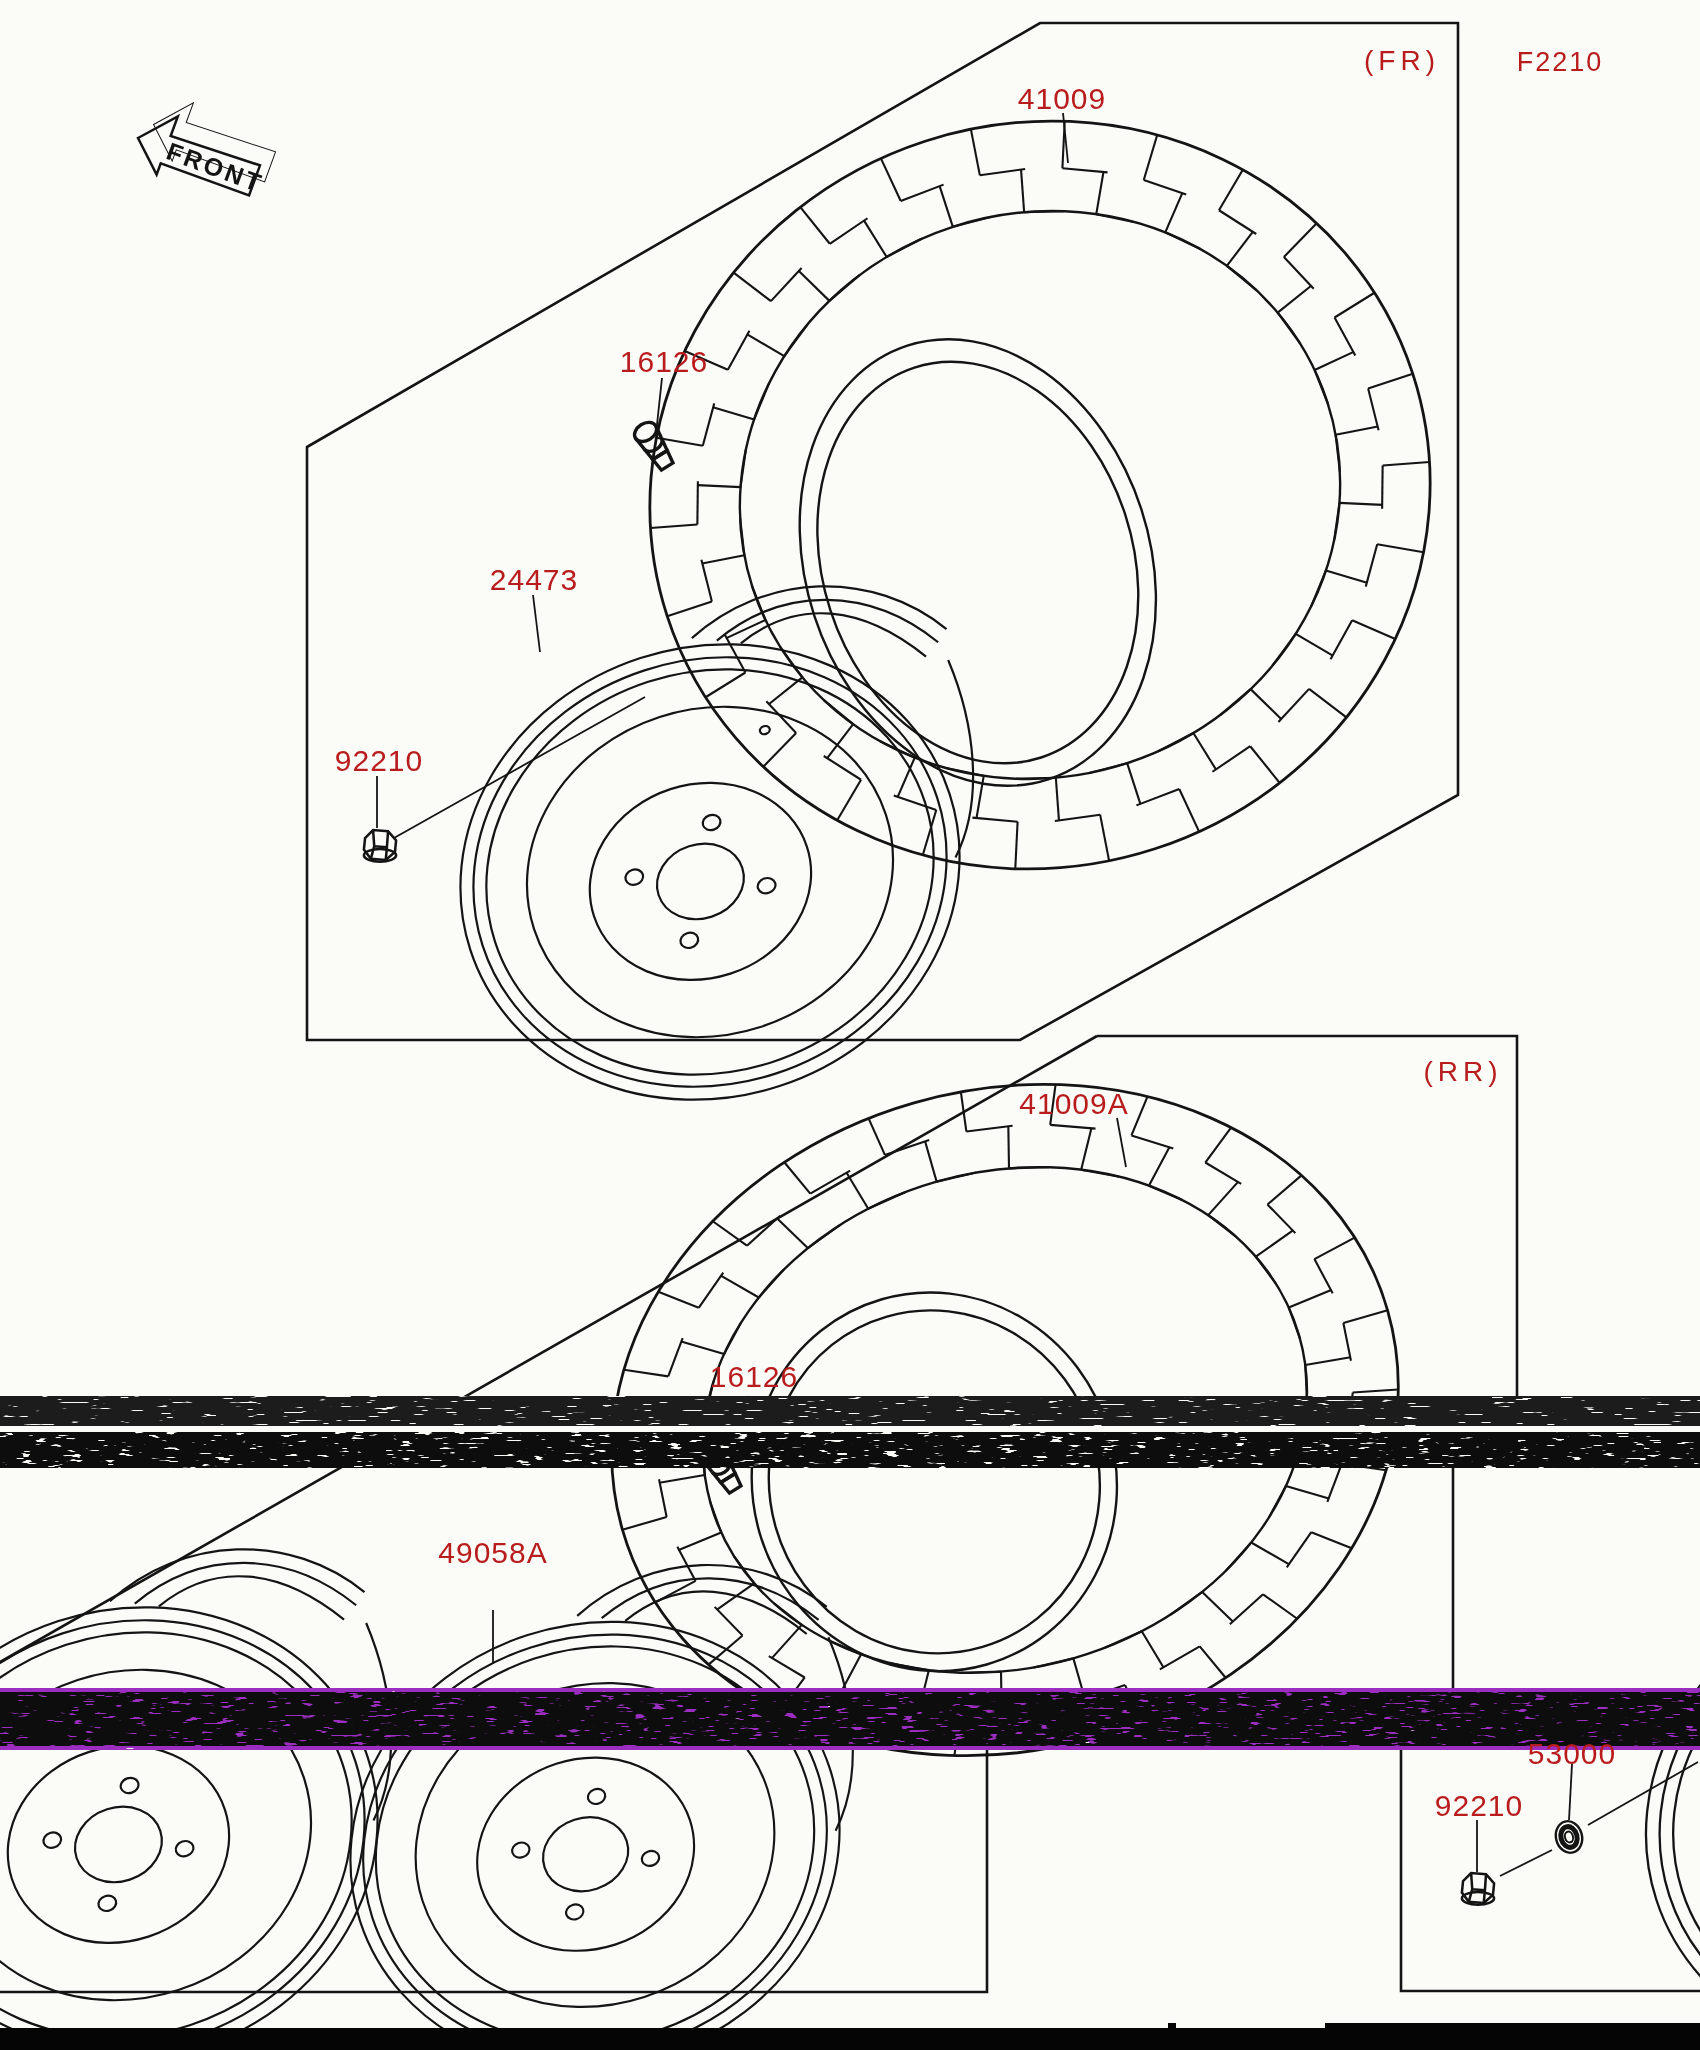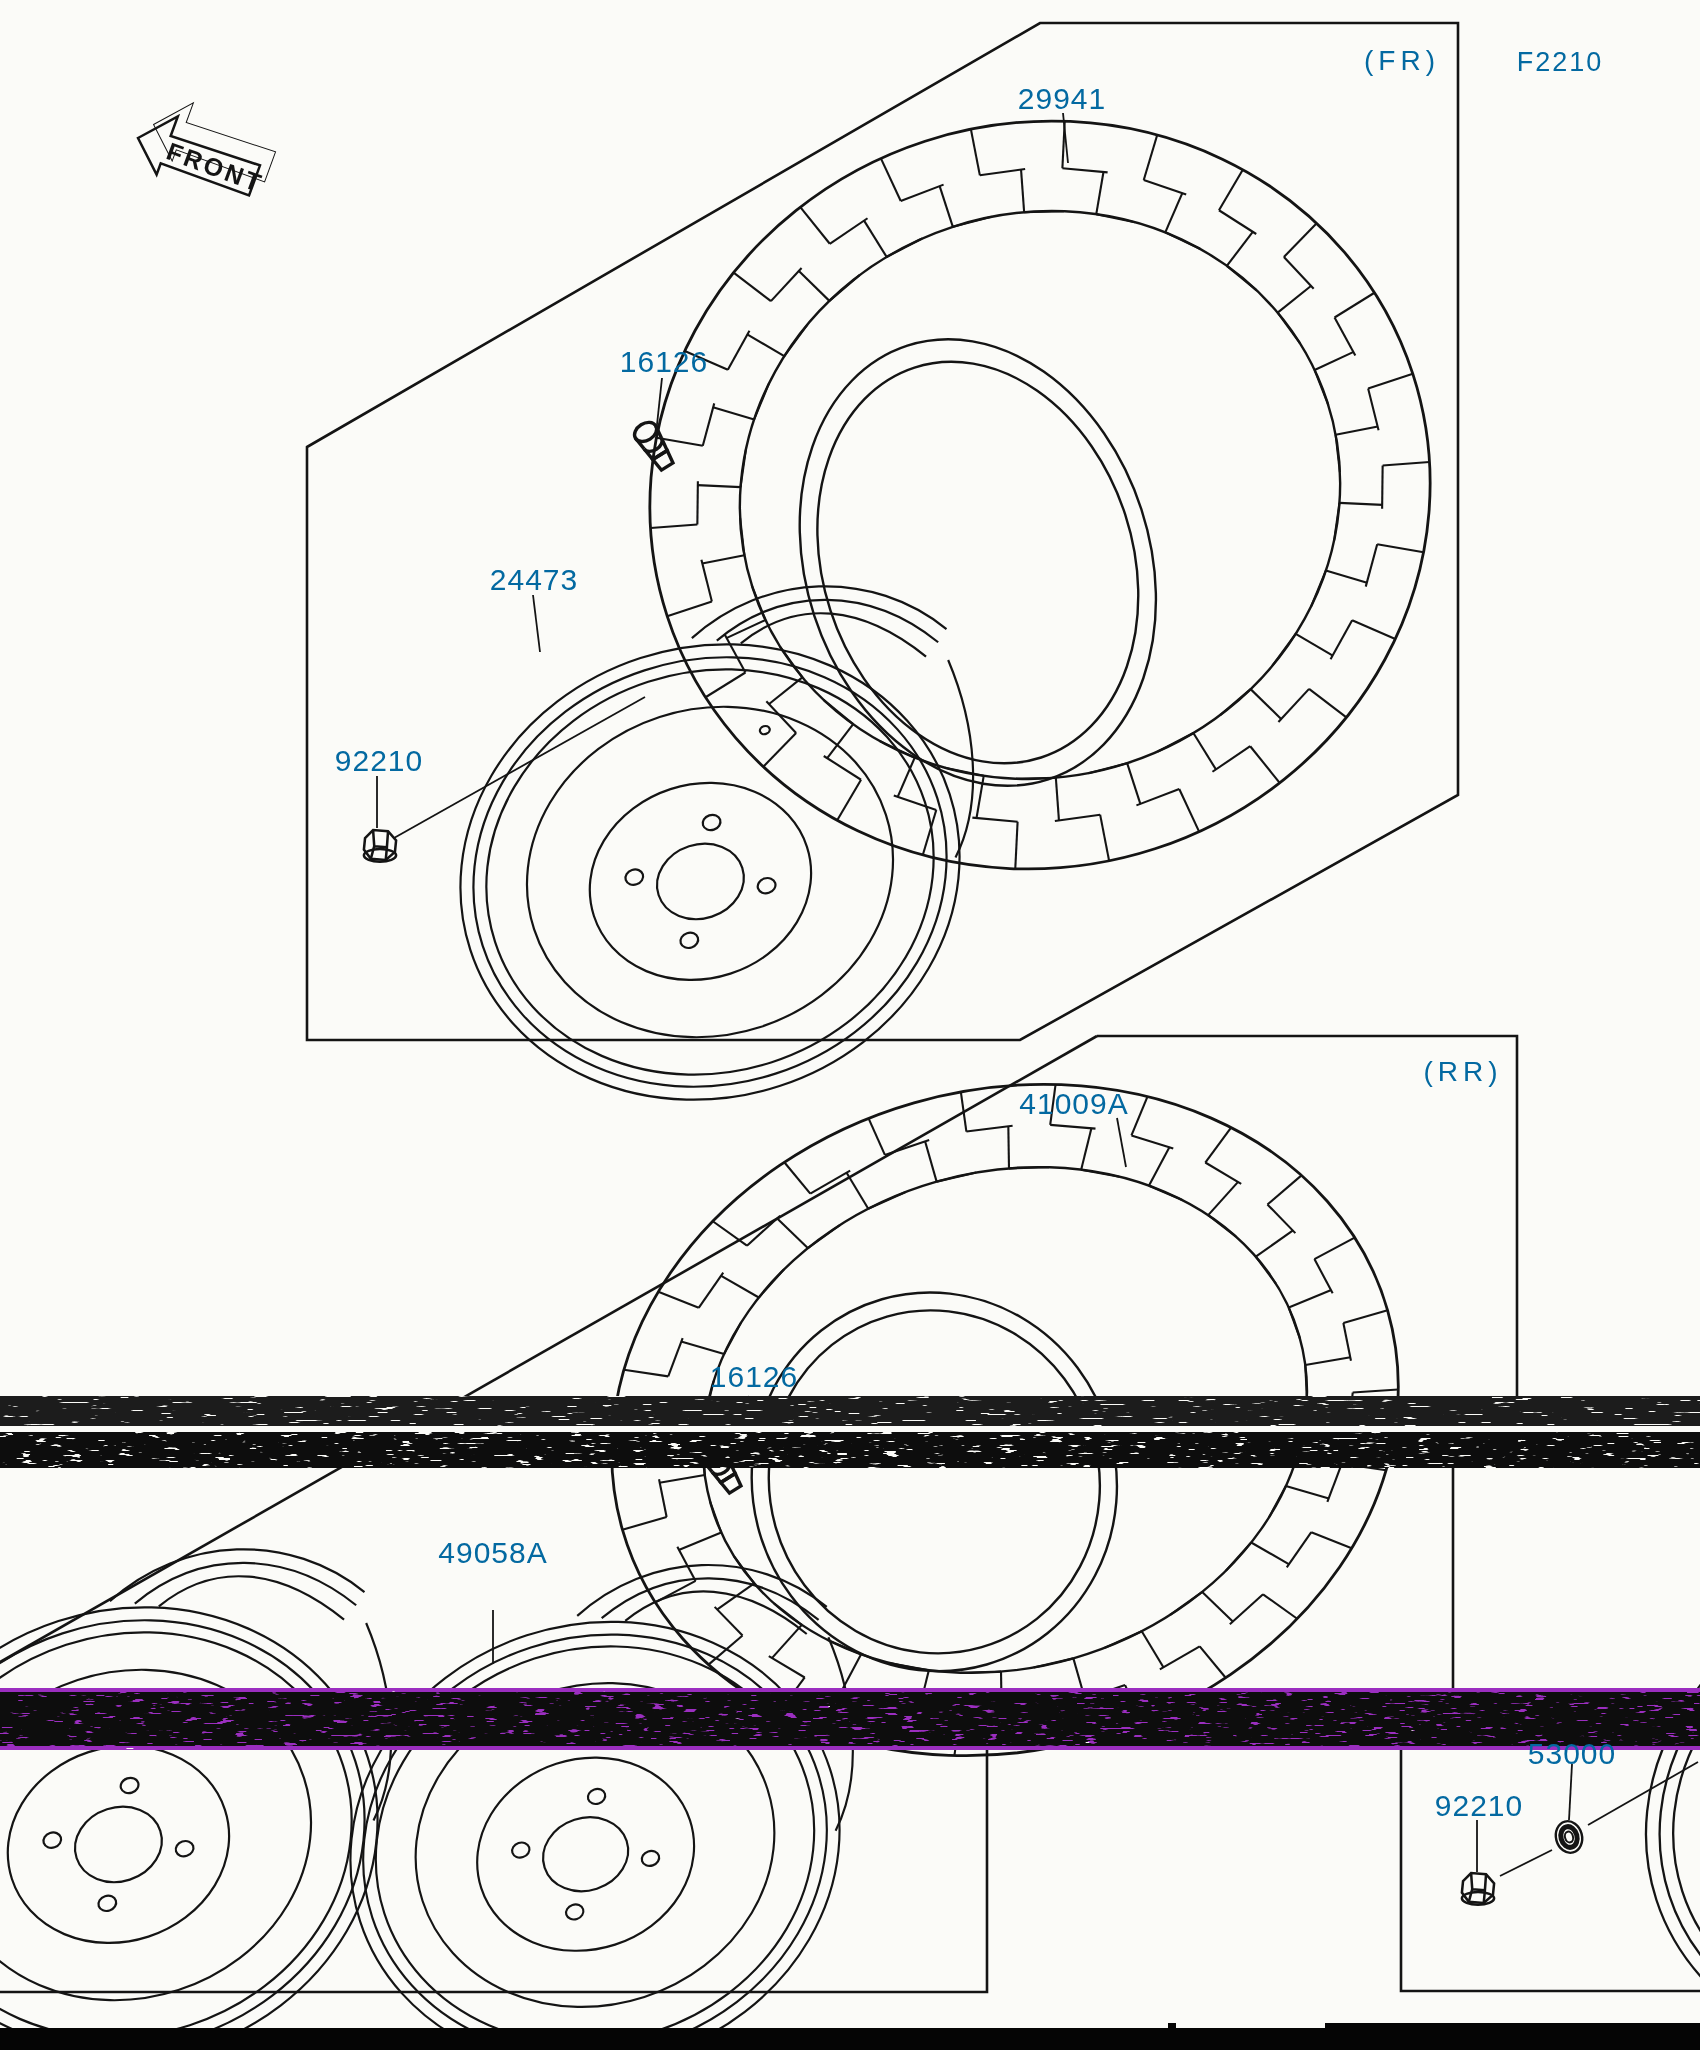--- a/index.html
+++ b/index.html
@@ -4,21 +4,21 @@
 <style>
   html,body{margin:0;padding:0;background:#e8e8e4;}
   .canvas{
     position:relative;width:1700px;height:2050px;background:#fbfbf8;
     overflow:hidden;font-family:"Liberation Sans",sans-serif;
   }
   svg.art{position:absolute;left:0;top:0;}
   .art line,.art path,.art ellipse,.art polyline{stroke:#141414;fill:none;}
   .lbl{
     position:absolute;transform:translateX(-50%);
-    font-size:30px;color:#0369a1;letter-spacing:1px;white-space:nowrap;
+    font-size:30px;color:#b91c1c;letter-spacing:1px;white-space:nowrap;
     font-family:"Liberation Sans",sans-serif;
   }
   .tag{font-size:28px;letter-spacing:5px;}
   .fiche{font-size:27px;letter-spacing:2px;margin-left:28px;}
 </style>
 </head>
 <body>
 
 <div class="canvas">
 
@@ -374,21 +374,21 @@
   <g>
     <rect x="0" y="2028" width="1700" height="22" fill="#050505" stroke="none"></rect>
     <rect x="1325" y="2023" width="375" height="27" fill="#050505" stroke="none"></rect>
     <rect x="1168" y="2023" width="8" height="6" fill="#050505" stroke="none"></rect>
   </g>
 </svg>
 
 <div class="lbl tag" style="left:1402px;top:45px">(FR)</div>
 <div class="lbl fiche" style="left:1532px;top:47px">F2210</div>
 
-<div class="lbl" style="left:1062px;top:82px">29941</div>
+<div class="lbl" style="left:1062px;top:82px">41009</div>
 <div class="lbl" style="left:664px;top:345px">16126</div>
 <div class="lbl" style="left:534px;top:563px">24473</div>
 <div class="lbl" style="left:379px;top:744px">92210</div>
 
 <div class="lbl tag" style="left:1463px;top:1056px">(RR)</div>
 <div class="lbl" style="left:1074px;top:1087px">41009A</div>
 <div class="lbl" style="left:754px;top:1360px">16126</div>
 <div class="lbl" style="left:493px;top:1536px">49058A</div>
 <div class="lbl" style="left:1479px;top:1789px">92210</div>
 <div class="lbl" style="left:1572px;top:1737px">53000</div>

